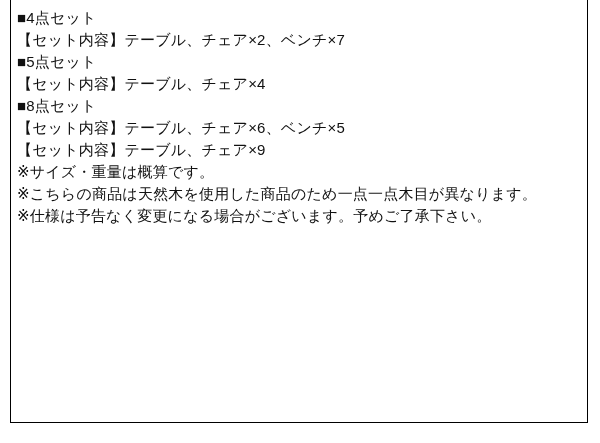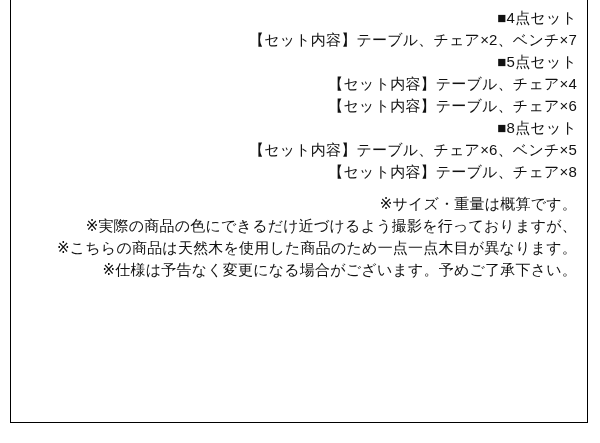--- a/index.html
+++ b/index.html
@@ -24,42 +24,38 @@
     box-sizing: border-box;
     border: 1.5px solid #000000;
     background: #ffffff;
     padding: 8px 10px 0 6px;
   }
   .line {
     font-size: 15px;
     line-height: 22px;
     white-space: pre;
     letter-spacing: 0.2px;
-    text-align: right;
   }
   .notes {
-    margin-top: 10px;
   }
 </style>
 </head>
 <body>
 
 <div class="panel">
 
   <div>
     <div class="line">■4点セット</div>
     <div class="line">【セット内容】テーブル、チェア×2、ベンチ×7</div>
     <div class="line">■5点セット</div>
     <div class="line">【セット内容】テーブル、チェア×4</div>
-    <div class="line">【セット内容】テーブル、チェア×6</div>
     <div class="line">■8点セット</div>
     <div class="line">【セット内容】テーブル、チェア×6、ベンチ×5</div>
-    <div class="line">【セット内容】テーブル、チェア×8</div>
+    <div class="line">【セット内容】テーブル、チェア×9</div>
   </div>
 
   <div class="notes">
     <div class="line">※サイズ・重量は概算です。</div>
-    <div class="line">※実際の商品の色にできるだけ近づけるよう撮影を行っておりますが、</div>
     <div class="line">※こちらの商品は天然木を使用した商品のため一点一点木目が異なります。</div>
     <div class="line">※仕様は予告なく変更になる場合がございます。予めご了承下さい。</div>
   </div>
 
 </div>
 
 </body></html>

